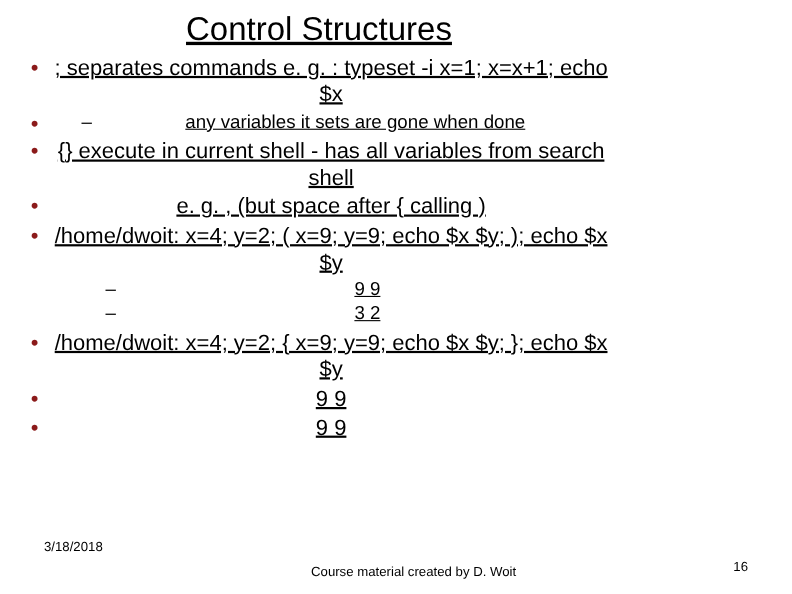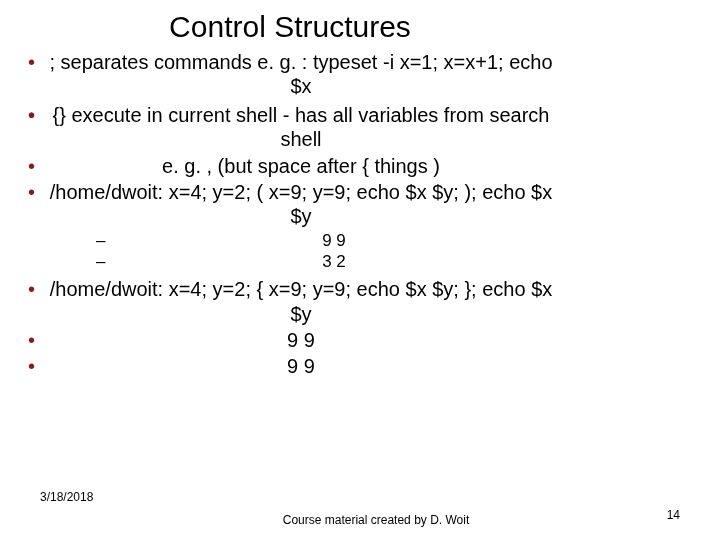--- a/index.html
+++ b/index.html
@@ -11,20 +11,21 @@
     font-family: Arial, Helvetica, sans-serif;
     color: #000;
     overflow: hidden;
   }
   .slide {
     box-sizing: border-box;
     width: 580px;
     height: 540px;
     padding: 8px 26px 0 26px;
     position: relative;
+    text-decoration: underline;
   }
   .title {
     text-align: center;
     font-size: 30px;
     font-weight: 400;
     margin: 2px 0 6px 0;
   }
   ul.top {
     list-style: none;
     margin: 0;
@@ -99,34 +100,35 @@
 </head>
 <body>
 
 <div class="slide">
   <div class="title">Control Structures</div>
 
   <ul class="top">
     <li><span>;  separates commands  e. g. : typeset -i x=1; x=x+1; echo $x</span></li>
     <li>
       <ul class="sub">
+        <li><span>any variables it sets are gone when done</span></li>
       </ul>
     </li>
     <li><span>{} execute in current shell - has all variables from search shell</span>
     </li>
-    <li><span>e. g. , (but space after { things )</span></li>
+    <li><span>e. g. , (but space after { calling )</span></li>
     <li><span>/home/dwoit: x=4; y=2; ( x=9; y=9; echo $x $y; ); echo $x $y</span>
       <ul class="sub2">
         <li><span>9 9</span></li>
         <li><span>3 2</span></li>
       </ul>
     </li>
     <li><span>/home/dwoit: x=4; y=2; { x=9; y=9; echo $x $y; }; echo $x $y</span></li>
     <li><span>9 9</span></li>
     <li><span>9 9</span></li>
   </ul>
 
   <div class="footer">
     <div class="date">3/18/2018</div>
     <div class="mid"><span>Course material created by D. Woit</span></div>
-    <div class="page">14</div>
+    <div class="page">16</div>
   </div>
 </div>
 
 </body></html>

